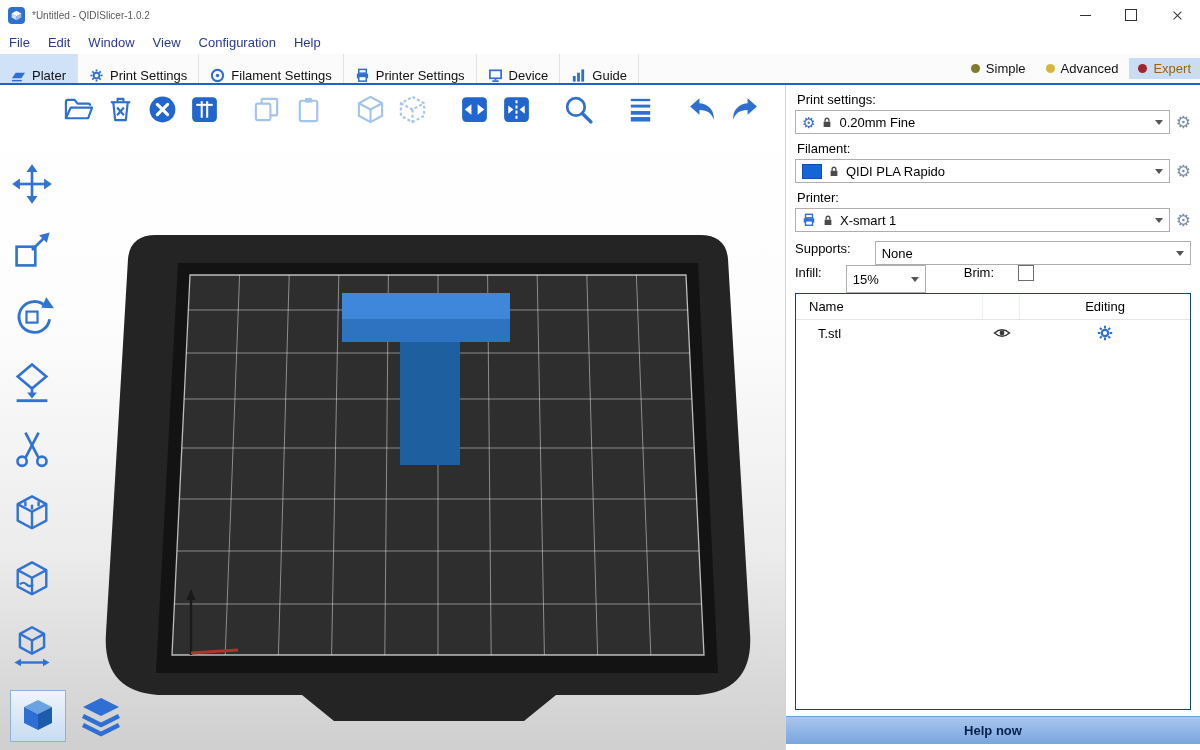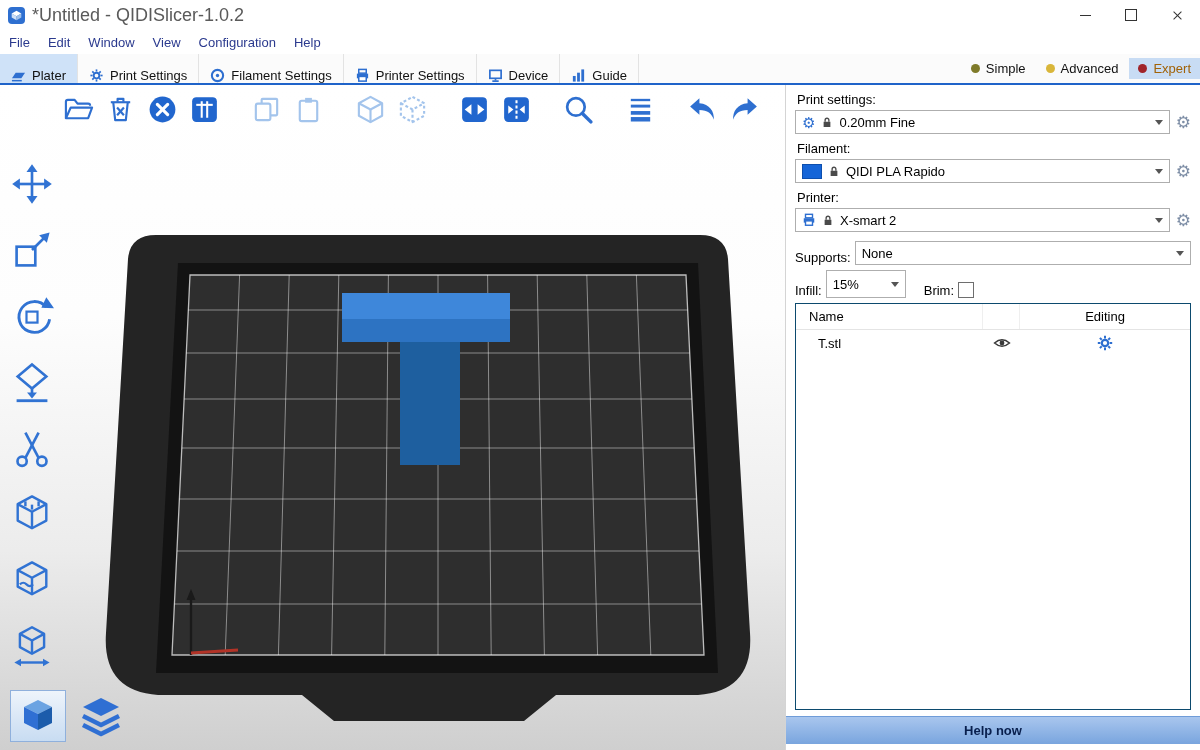--- a/index.html
+++ b/index.html
@@ -2,21 +2,21 @@
 <html><head>
 <meta charset="utf-8">
 <style>
   html,body{margin:0;padding:0;width:1200px;height:750px;overflow:hidden;
     font-family:"Liberation Sans", sans-serif;background:#fff;}
   .window{width:1200px;height:750px;display:flex;flex-direction:column;}
 
   
   .titlebar{height:30px;display:flex;align-items:center;padding-left:8px;background:#fff;flex:0 0 auto;}
   .app-icon{width:17px;height:17px;border-radius:4px;background:#2e6fd0;display:flex;align-items:center;justify-content:center;}
-  .title-text{font-size:18px;color:#5a5a5a;margin-left:7px;}
+  .title-text{font-size:10px;color:#5a5a5a;margin-left:7px;}
   .win-controls{margin-left:auto;display:flex;height:30px;}
   .win-btn{width:46px;height:30px;display:flex;align-items:center;justify-content:center;}
   .min-glyph{width:11px;height:1px;background:#333;}
   .max-glyph{width:10px;height:10px;border:1px solid #333;}
   .close-glyph{width:11px;height:11px;position:relative;}
   .close-glyph::before,.close-glyph::after{content:"";position:absolute;left:5px;top:0;width:1px;height:11px;background:#333;}
   .close-glyph::before{transform:rotate(45deg);}
   .close-glyph::after{transform:rotate(-45deg);}
 
   
@@ -55,21 +55,21 @@
   .field-label{margin:2px 0 3px 2px;}
   .combo-row{display:flex;align-items:center;gap:6px;margin-bottom:5px;}
   .combo{flex:1;height:24px;border:1px solid #aeaeae;background:#fff;display:flex;align-items:center;gap:6px;
     padding:0 6px;box-sizing:border-box;}
   .combo-text{white-space:nowrap;overflow:hidden;}
   .chev{margin-left:auto;width:0;height:0;border-left:4px solid transparent;border-right:4px solid transparent;
     border-top:5px solid #555;}
   .gear-char{color:#2e6fd0;font-size:15px;line-height:1;}
   .gear-btn{color:#7e8ea6;font-size:17px;line-height:1;}
   .swatch{width:18px;height:13px;background:#1565d8;border:1px solid #0d4fae;flex:0 0 auto;}
-  .inline-row{display:flex;align-items:flex-end;gap:4px;margin-bottom:5px;}
+  .inline-row{display:flex;align-items:flex-start;gap:24px;}
   .combo-supports{flex:1;height:24px;}
   .combo-infill{width:80px;height:28px;flex:0 0 auto;}
   .checkbox{width:14px;height:14px;border:1px solid #6e6e6e;background:#fff;display:inline-block;}
 
   .object-list{margin-top:0;border:1px solid #0c4a6e;flex:1;display:flex;flex-direction:column;overflow:hidden;}
   .ol-header{display:flex;height:25px;align-items:center;border-bottom:1px solid #e4e4e4;}
   .ol-col-name{flex:1;padding-left:13px;}
   .ol-col-eye{width:36px;border-left:1px solid #efefef;height:100%;}
   .ol-col-editing{width:170px;text-align:center;border-left:1px solid #efefef;height:100%;
     display:flex;align-items:center;justify-content:center;}
@@ -488,21 +488,21 @@
         <div class="combo">
           <svg width="14" height="14" viewBox="0 0 16 16">
               <rect x="4" y="1.5" width="8" height="4" fill="none" stroke="#2e6fd0" stroke-width="1.6"></rect>
               <rect x="2" y="6" width="12" height="5" fill="#2e6fd0"></rect>
               <rect x="4" y="9" width="8" height="5" fill="#fff" stroke="#2e6fd0" stroke-width="1.6"></rect>
             </svg>
           <svg width="12" height="13" viewBox="0 0 16 16">
               <rect x="3.5" y="7" width="9" height="7" fill="#4a4a4a"></rect>
               <path d="M5.5 7 V4.8 a2.5 2.5 0 0 1 5 0 V7" fill="none" stroke="#4a4a4a" stroke-width="1.8"></path>
             </svg>
-          <span class="combo-text">X-smart 2</span>
+          <span class="combo-text">X-smart 1</span>
           <span class="chev"></span>
         </div>
         <span class="gear-btn">⚙</span>
       </div>
 
       <div class="inline-row" style="margin-top:4px;">
         <span>Supports:</span>
         <div class="combo combo-supports">
           <span class="combo-text">None</span>
           <span class="chev"></span>

